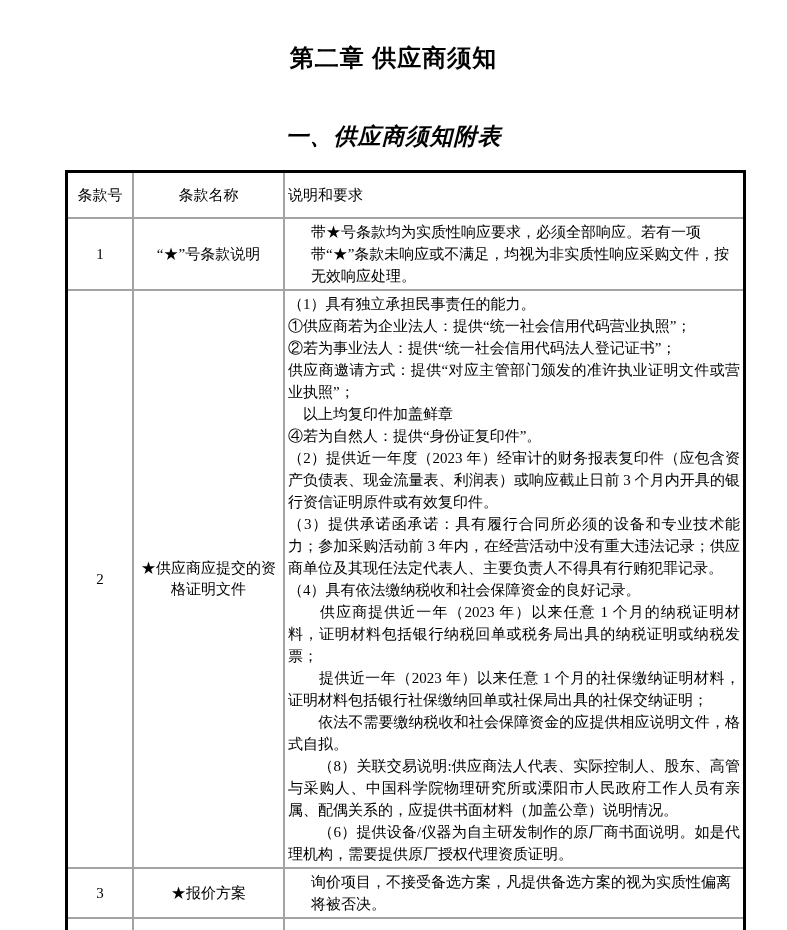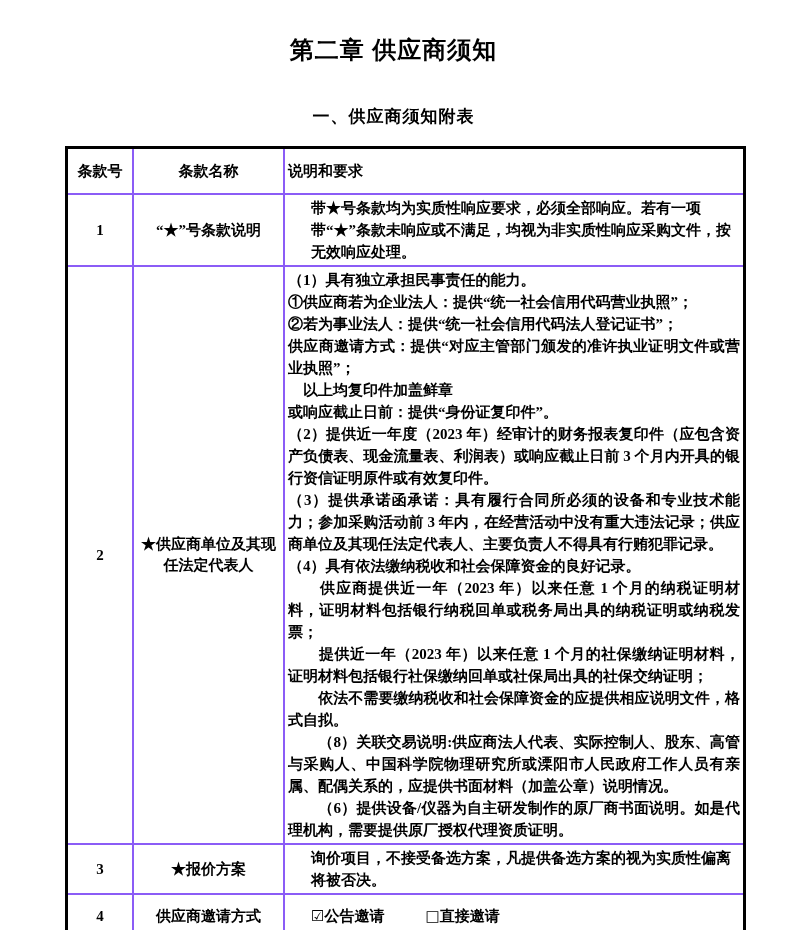--- a/index.html
+++ b/index.html
@@ -13,44 +13,45 @@
     position: relative;
     font-family: "Liberation Serif", "DejaVu Serif", serif;
     color: #000000;
     overflow: hidden;
   }
   .doc-title {
     text-align: center;
     font-size: 24px;
     font-weight: bold;
     font-family: "Liberation Sans", "DejaVu Sans", sans-serif;
-    margin: 8px;
+    margin: 16px;
     padding-top: 26px;
     letter-spacing: 1px;
   }
   .doc-subtitle {
     text-align: center;
-    font-size: 17px;
+    font-size: 23px;
     font-weight: bold;
     font-family: "Liberation Sans", "DejaVu Sans", sans-serif;
     margin: 0;
     padding-top: 31px;
     letter-spacing: 1px;
+    font-style: italic;
   }
   table.notice-table {
     border-collapse: collapse;
     table-layout: fixed;
     width: 655px;
     margin: 18px 0 0 65px;
     border: 3px solid #000000;
   }
   .notice-table th,
   .notice-table td {
-    border: 2px solid #8b5cf6;
-    font-weight: bold;
+    border: 2px solid #a3a3a3;
+    font-weight: normal;
     font-size: 15px;
     vertical-align: middle;
     overflow: hidden;
   }
   .col-no   { width: 62px;  text-align: center; }
   .col-name { width: 141px; text-align: center; padding: 2px 4px; line-height: 21px; border-radius: 15px; }
   .col-desc { width: 452px; text-align: left;   padding: 2px 3px; line-height: 22px; }
   .header-row th { text-align: center; height: 40px; }
   .desc-center { vertical-align: middle; padding-left: 26px; }
   .desc-top { vertical-align: top; text-align: justify; }
@@ -79,28 +80,28 @@
   </tr>
 
   <tr class="row-1">
     <td class="col-no">1</td>
     <td class="col-name">“★”号条款说明</td>
     <td class="col-desc desc-center">带★号条款均为实质性响应要求，必须全部响应。若有一项带“★”条款未响应或不满足，均视为非实质性响应采购文件，按无效响应处理。</td>
   </tr>
 
   <tr class="row-2">
     <td class="col-no">2</td>
-    <td class="col-name">★供应商单位及其现任法定代表人</td>
+    <td class="col-name">★供应商应提交的资格证明文件</td>
     <td class="col-desc desc-top">
           <p class="para">（1）具有独立承担民事责任的能力。</p>
           <p class="para">①供应商若为企业法人：提供“统一社会信用代码营业执照”；</p>
           <p class="para">②若为事业法人：提供“统一社会信用代码法人登记证书”；</p>
           <p class="para">供应商邀请方式：提供“对应主管部门颁发的准许执业证明文件或营业执照”；</p>
           <p class="para">　以上均复印件加盖鲜章</p>
-          <p class="para">或响应截止日前：提供“身份证复印件”。</p>
+          <p class="para">④若为自然人：提供“身份证复印件”。</p>
           <p class="para">（2）提供近一年度（2023 年）经审计的财务报表复印件（应包含资产负债表、现金流量表、利润表）或响应截止日前 3 个月内开具的银行资信证明原件或有效复印件。</p>
           <p class="para">（3）提供承诺函承诺：具有履行合同所必须的设备和专业技术能力；参加采购活动前 3 年内，在经营活动中没有重大违法记录；供应商单位及其现任法定代表人、主要负责人不得具有行贿犯罪记录。</p>
           <p class="para">（4）具有依法缴纳税收和社会保障资金的良好记录。</p>
           <p class="para">　　供应商提供近一年（2023 年）以来任意 1 个月的纳税证明材料，证明材料包括银行纳税回单或税务局出具的纳税证明或纳税发票；</p>
           <p class="para">　　提供近一年（2023 年）以来任意 1 个月的社保缴纳证明材料，证明材料包括银行社保缴纳回单或社保局出具的社保交纳证明；</p>
           <p class="para">　　依法不需要缴纳税收和社会保障资金的应提供相应说明文件，格式自拟。</p>
           <p class="para">　　（8）关联交易说明:供应商法人代表、实际控制人、股东、高管与采购人、中国科学院物理研究所或溧阳市人民政府工作人员有亲属、配偶关系的，应提供书面材料（加盖公章）说明情况。</p>
           <p class="para">　　（6）提供设备/仪器为自主研发制作的原厂商书面说明。如是代理机构，需要提供原厂授权代理资质证明。</p>
         </td>
   </tr>

